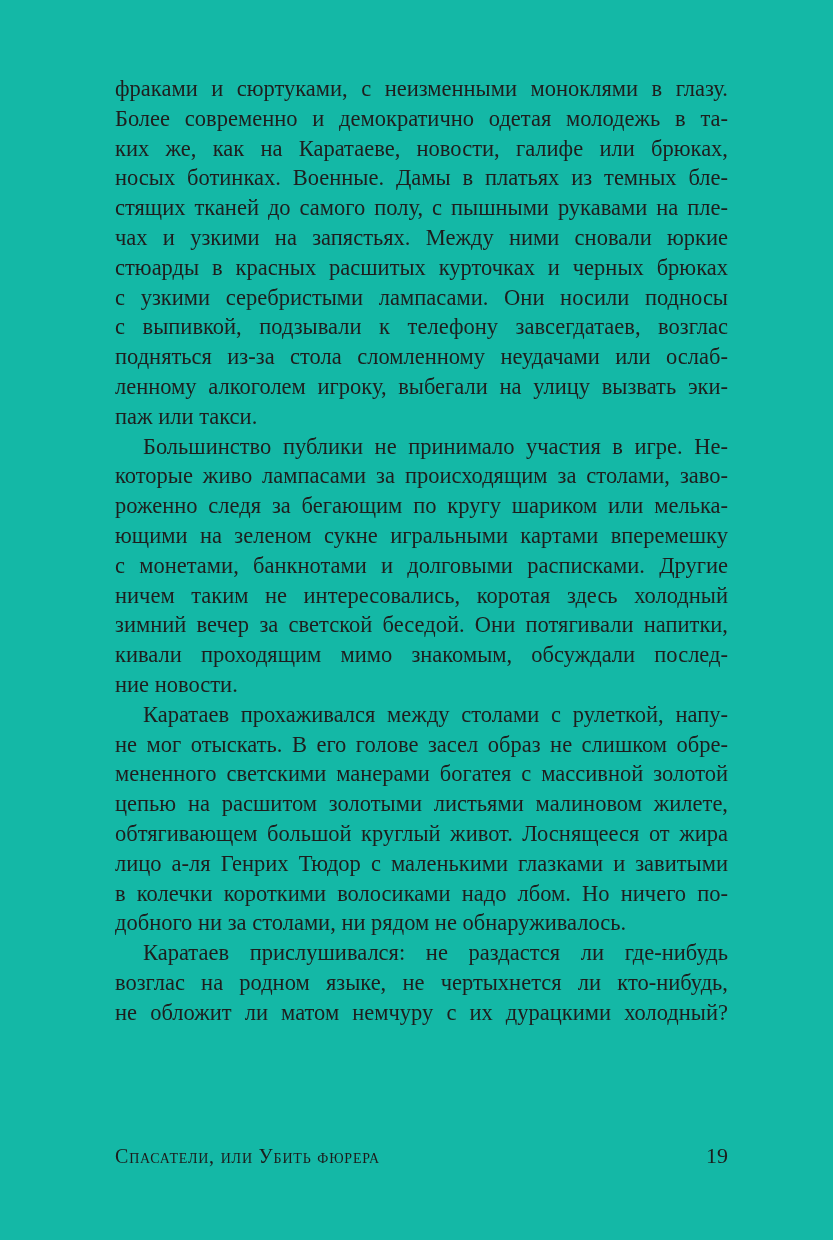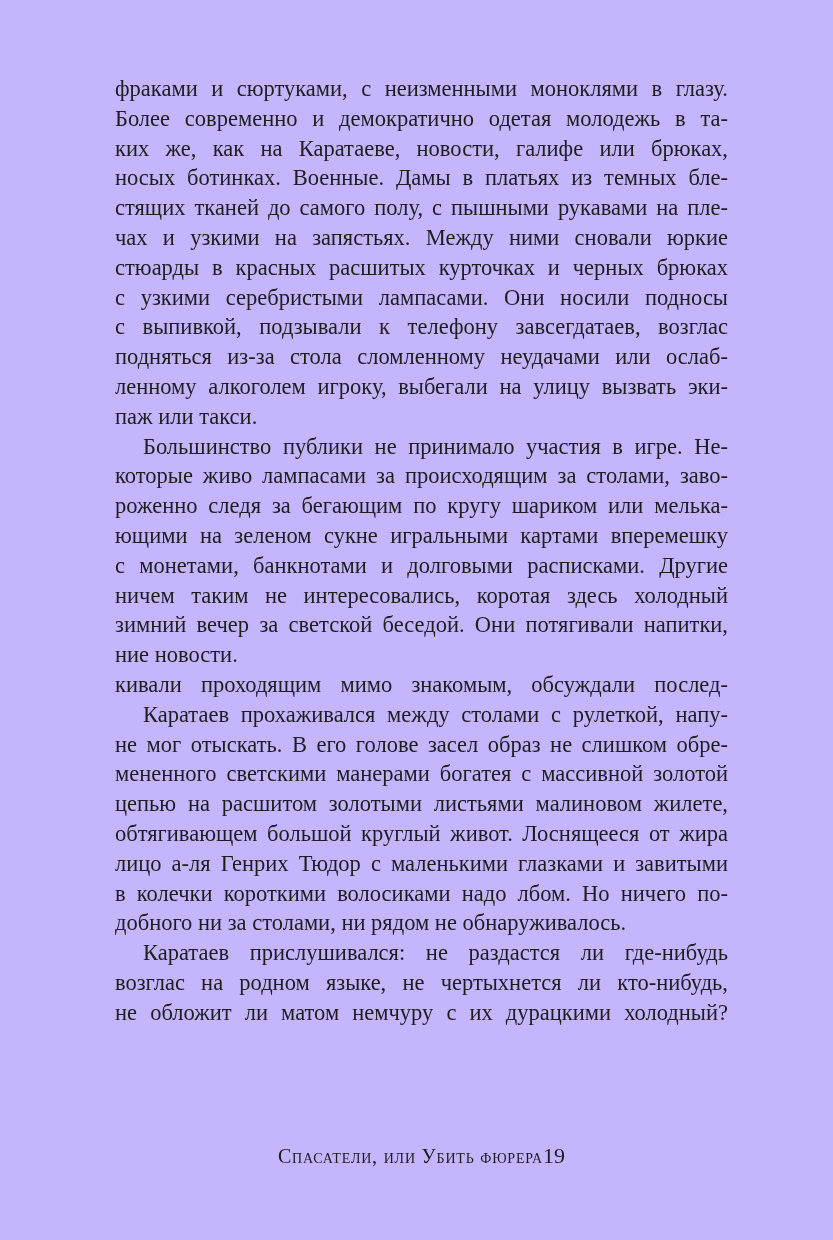--- a/index.html
+++ b/index.html
@@ -4,21 +4,21 @@
 <style>
   html, body { margin: 0; padding: 0; }
   body {
     width: 833px; height: 1240px;
     background: #ffffff;
     font-family: "Liberation Serif", "DejaVu Serif", serif;
   }
   .page {
     position: relative;
     width: 833px; height: 1240px;
-    background: #c4b5fd;
+    background: #14b8a6;
     color: #1e1e1e;
     overflow: hidden;
   }
   .text-block {
     position: absolute;
     left: 115px; top: 74px; width: 613px;
   }
   .para { margin: 0; }
   .line {
     font-size: 22.5px;
@@ -26,21 +26,21 @@
     color: #1e1e1e;
     text-align: justify;
     text-align-last: justify;
   }
   .line.last { text-align-last: left; }
   .line.ind { text-indent: 28px; }
   .footer {
     position: absolute;
     left: 115px; top: 1143px; width: 613px;
     display: flex;
-    justify-content: center;
+    justify-content: space-between;
     align-items: baseline;
   }
   .running-title {
     font-variant: small-caps;
     font-size: 20px;
     letter-spacing: 0.8px;
     color: #1c1c1c;
   }
   .page-number {
     font-size: 22px;
@@ -67,22 +67,22 @@
         <div class="line last">паж или такси.</div>
       </div>
       <div class="para">
         <div class="line ind">Большинство публики не принимало участия в игре. Не-</div>
         <div class="line">которые живо лампасами за происходящим за столами, заво-</div>
         <div class="line">роженно следя за бегающим по кругу шариком или мелька-</div>
         <div class="line">ющими на зеленом сукне игральными картами вперемешку</div>
         <div class="line">с монетами, банкнотами и долговыми расписками. Другие</div>
         <div class="line">ничем таким не интересовались, коротая здесь холодный</div>
         <div class="line">зимний вечер за светской беседой. Они потягивали напитки,</div>
+        <div class="line">кивали проходящим мимо знакомым, обсуждали послед-</div>
         <div class="line last">ние новости.</div>
-        <div class="line">кивали проходящим мимо знакомым, обсуждали послед-</div>
       </div>
       <div class="para">
         <div class="line ind">Каратаев прохаживался между столами с рулеткой, напу-</div>
         <div class="line">не мог отыскать. В его голове засел образ не слишком обре-</div>
         <div class="line">мененного светскими манерами богатея с массивной золотой</div>
         <div class="line">цепью на расшитом золотыми листьями малиновом жилете,</div>
         <div class="line">обтягивающем большой круглый живот. Лоснящееся от жира</div>
         <div class="line">лицо а-ля Генрих Тюдор с маленькими глазками и завитыми</div>
         <div class="line">в колечки короткими волосиками надо лбом. Но ничего по-</div>
         <div class="line last">добного ни за столами, ни рядом не обнаруживалось.</div>

